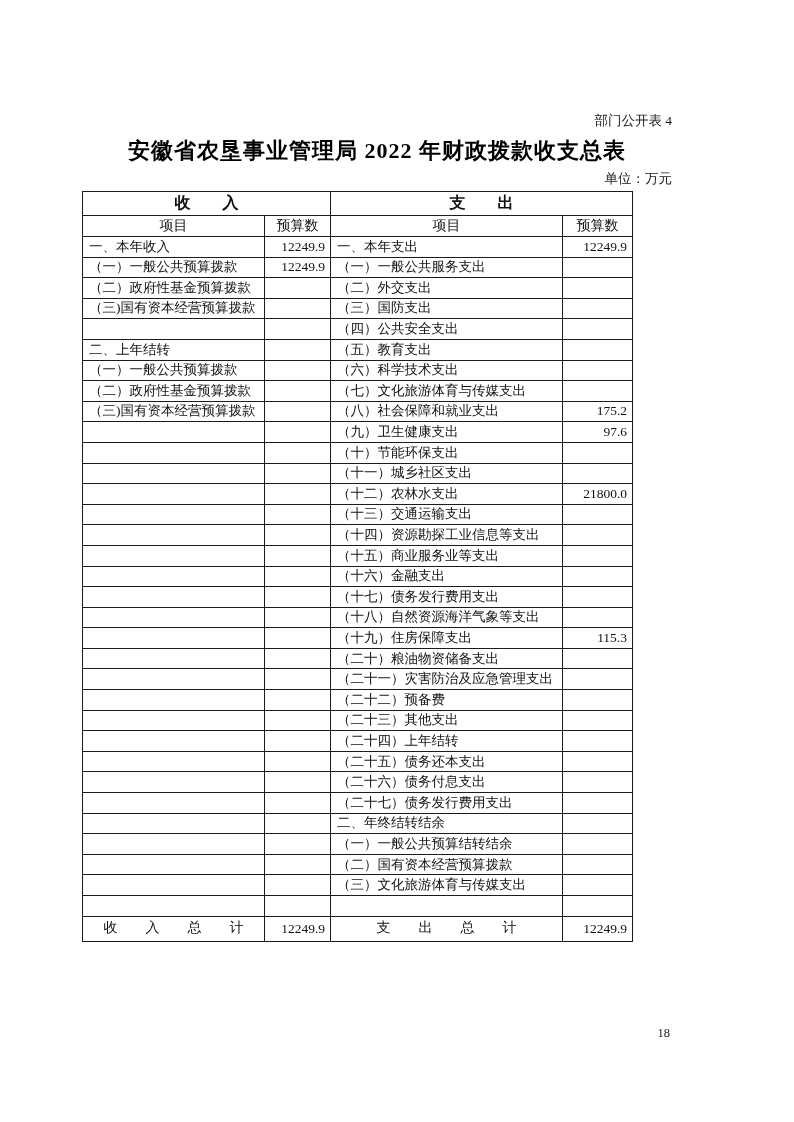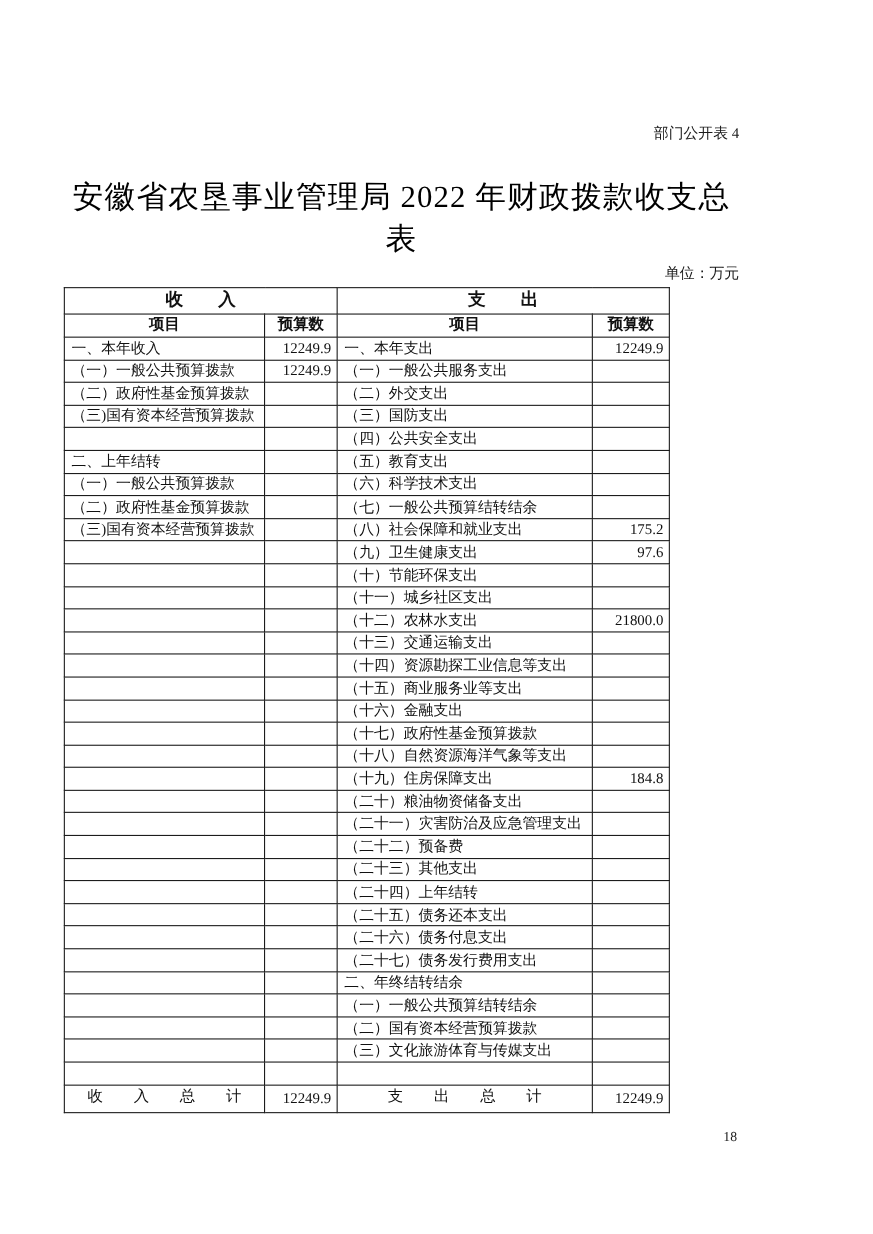--- a/index.html
+++ b/index.html
@@ -4,33 +4,33 @@
 <style>
   * { box-sizing: border-box; margin: 0; padding: 0; }
   html, body { background: #ffffff; }
   body {
     width: 794px; height: 1122px;
     font-family: "Liberation Serif", "DejaVu Serif", serif;
     color: #111111;
     position: relative;
     overflow: hidden;
   }
-  .sheet { padding: 112px 122px 0 58px; }
+  .sheet { padding: 112px 122px 0 82px; }
   .header-note {
     text-align: right;
     font-size: 13.5px;
     color: #1a1a1a;
     height: 20px;
   }
   .doc-title {
     text-align: center;
-    font-size: 28px;
-    font-weight: 400;
+    font-size: 22px;
+    font-weight: 700;
     letter-spacing: 1px;
-    margin-top: 28px;
+    margin-top: 4px;
     color: #000000;
   }
   .unit-note {
     text-align: right;
     font-size: 13.5px;
     margin-top: 4px;
     margin-bottom: 3px;
     color: #1a1a1a;
   }
   table.budget {
@@ -47,21 +47,21 @@
   }
   th.section {
     height: 24px;
     font-size: 16px;
     font-weight: 700;
     text-align: center;
   }
   th.colhead {
     height: 21px;
     font-size: 14px;
-    font-weight: 700;
+    font-weight: 400;
     text-align: center;
   }
   td.item {
     height: 20.6px;
     font-size: 13.5px;
     text-align: left;
     padding-left: 6px;
   }
   td.value {
     height: 20.6px;
@@ -151,21 +151,21 @@
         </tr>
         <tr>
           <td class="item">（一）一般公共预算拨款</td>
           <td class="value"></td>
           <td class="item">（六）科学技术支出</td>
           <td class="value"></td>
         </tr>
         <tr>
           <td class="item">（二）政府性基金预算拨款</td>
           <td class="value"></td>
-          <td class="item">（七）一般公共预算结转结余</td>
+          <td class="item">（七）文化旅游体育与传媒支出</td>
           <td class="value"></td>
         </tr>
         <tr>
           <td class="item">（三)国有资本经营预算拨款</td>
           <td class="value"></td>
           <td class="item">（八）社会保障和就业支出</td>
           <td class="value">175.2</td>
         </tr>
         <tr>
           <td class="item"></td>
@@ -211,34 +211,34 @@
         </tr>
         <tr>
           <td class="item"></td>
           <td class="value"></td>
           <td class="item">（十六）金融支出</td>
           <td class="value"></td>
         </tr>
         <tr>
           <td class="item"></td>
           <td class="value"></td>
-          <td class="item">（十七）政府性基金预算拨款</td>
+          <td class="item">（十七）债务发行费用支出</td>
           <td class="value"></td>
         </tr>
         <tr>
           <td class="item"></td>
           <td class="value"></td>
           <td class="item">（十八）自然资源海洋气象等支出</td>
           <td class="value"></td>
         </tr>
         <tr>
           <td class="item"></td>
           <td class="value"></td>
           <td class="item">（十九）住房保障支出</td>
-          <td class="value">184.8</td>
+          <td class="value">115.3</td>
         </tr>
         <tr>
           <td class="item"></td>
           <td class="value"></td>
           <td class="item">（二十）粮油物资储备支出</td>
           <td class="value"></td>
         </tr>
         <tr>
           <td class="item"></td>
           <td class="value"></td>

